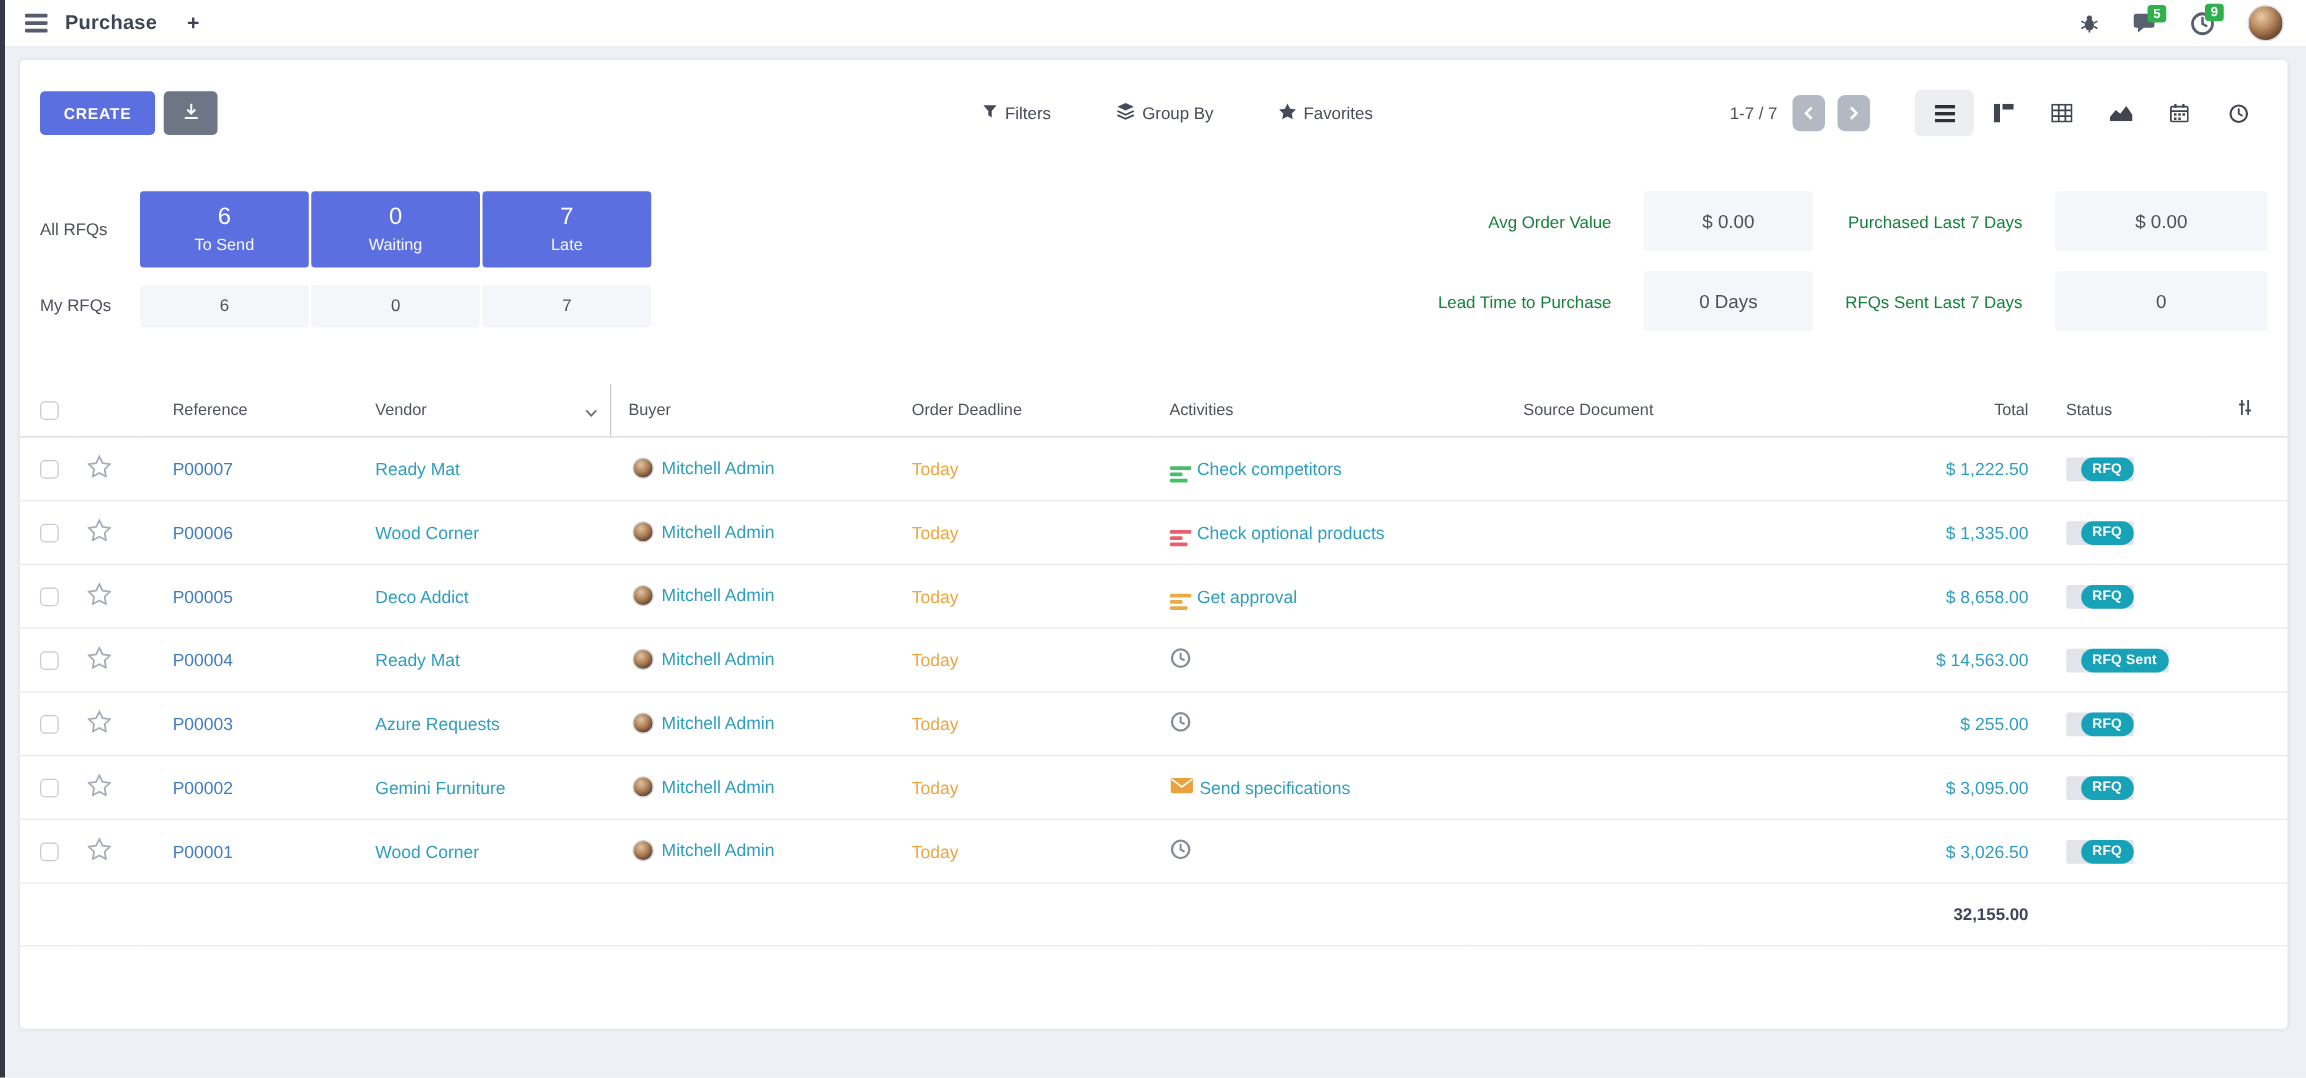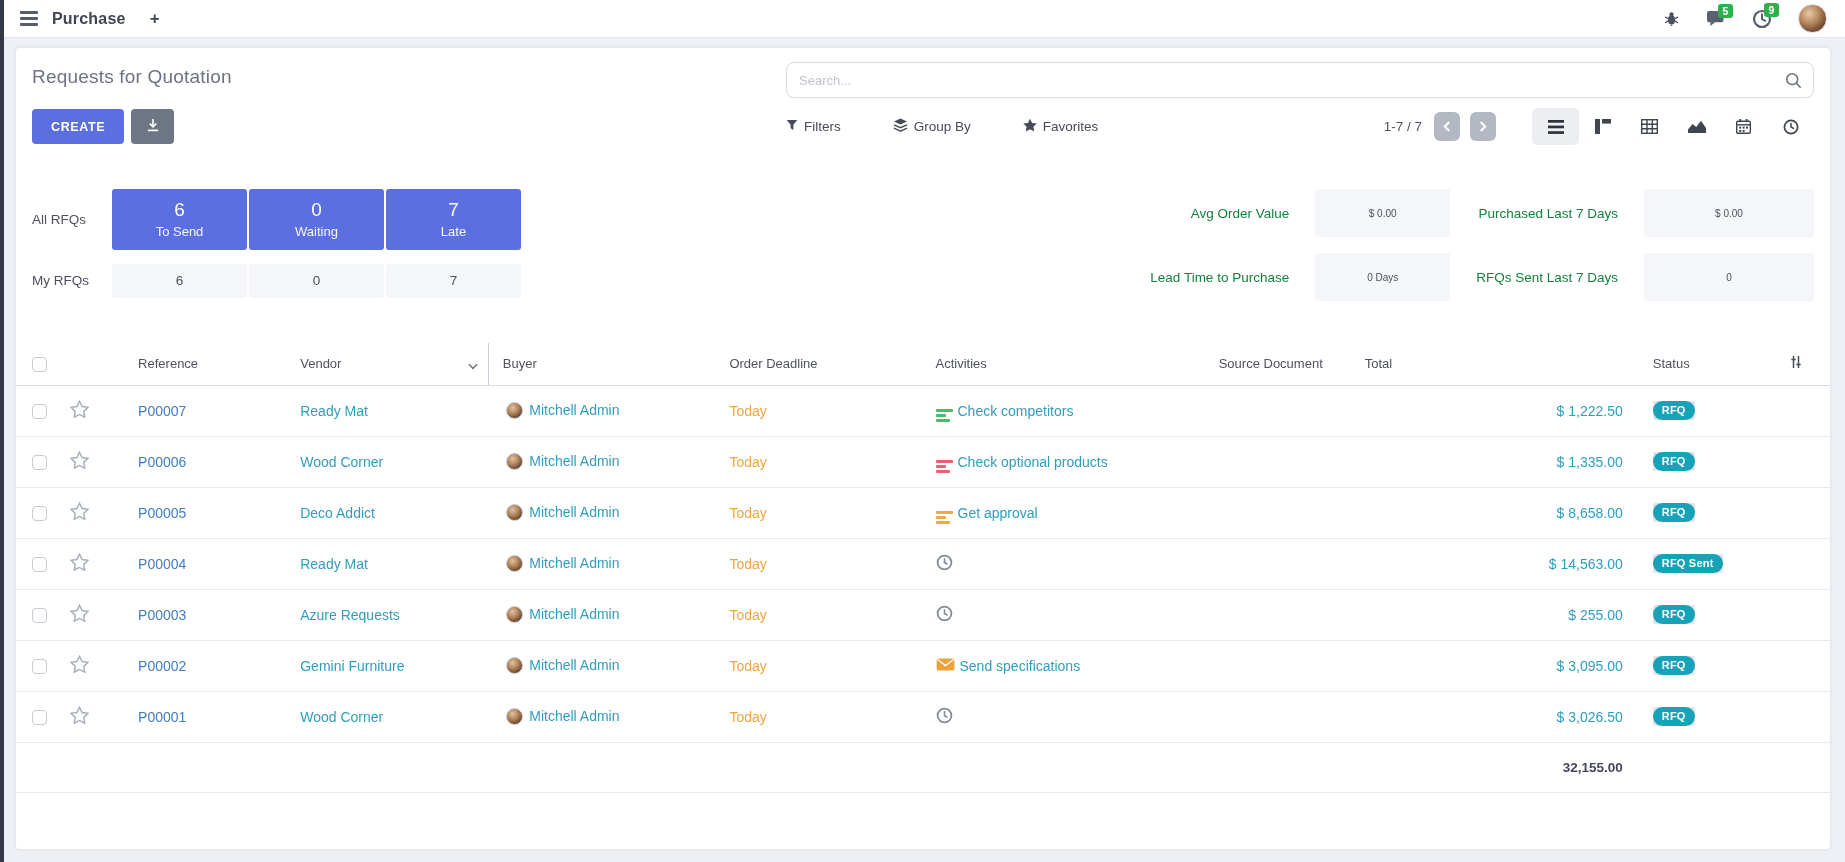--- a/index.html
+++ b/index.html
@@ -67,37 +67,37 @@
   .tile-blue { background:var(--accent); color:#fff; border-radius:3px; height:61px;
     display:flex; flex-direction:column; align-items:center; justify-content:center; cursor:pointer; }
   .tile-blue .tv { font-size:19px; }
   .tile-blue .tl { font-size:13px; margin-top:3px; opacity:.95; }
   .tile-my { background:#f5f6f9; border-radius:3px; height:34px; display:flex; align-items:center;
     justify-content:center; font-size:13.5px; color:#4d505c; cursor:pointer; }
   .dash-right { display:grid; grid-template-columns:auto 135px auto 170px; grid-column-gap:26px;
     grid-row-gap:16px; align-items:center; padding-top:4px; }
   .kpi-label { font-size:13.5px; color:#15803d; text-align:right; white-space:nowrap; }
   .kpi-value { background:#f5f6f9; border-radius:3px; height:48px; display:flex; align-items:center;
-    justify-content:center; font-size:10px; color:#4d505c; }
+    justify-content:center; font-size:15px; color:#4d505c; }
 
   
   table { width:100%; border-collapse:collapse; table-layout:fixed; margin-top:42px; }
   col.c-sel{width:2.54%} col.c-star{width:2.87%} col.c-ref{width:9.38%} col.c-ven{width:11.25%}
   col.c-buy{width:12.58%} col.c-dead{width:11.31%} col.c-act{width:14.07%} col.c-src{width:9.93%}
   col.c-tot{width:15.44%} col.c-sta{width:6.9%} col.c-cog{width:3.75%}
   thead th { height:42px; font-size:13px; font-weight:400; color:#4f525e; text-align:left;
     border-bottom:1px solid #d6d9e0; padding:0 0 0 8px; position:relative; white-space:nowrap; }
   th.h-sel { text-align:center; padding:0; }
   th.h-ref { padding-left:24px; }
   th.h-ven { border-right:1px solid #c9ccd6; padding-left:16px; }
   th.h-buy { padding-left:14px; }
   th.h-dead{ padding-left:13px; }
   th.h-act { padding-left:14px; }
   th.h-src { text-align:center; }
-  th.h-tot { text-align:left; padding-right:14px; }
+  th.h-tot { text-align:right; padding-right:14px; }
   th.h-sta { padding-left:16px; }
   th.h-cog { text-align:center; padding:0; }
   .sort-caret { position:absolute; right:10px; top:15px; }
   tbody td { height:51px; border-bottom:1px solid #e9eaef; font-size:14px; vertical-align:middle;
     white-space:nowrap; overflow:hidden; padding-left:8px; }
   td.t-sel { text-align:center; padding:0; }
   td.t-ref { padding-left:24px; }
   td.t-ven { padding-left:16px; }
   td.t-buy { padding-left:18px; }
   td.t-dead{ padding-left:13px; }
@@ -107,21 +107,21 @@
   .cb { display:inline-block; width:15px; height:15px; border:1px solid #c6cad4; border-radius:4px;
     background:#fff; cursor:pointer; vertical-align:middle; }
   a.lnk { color:var(--link); text-decoration:none; cursor:pointer; }
   a.ref { color:var(--reference_link); text-decoration:none; cursor:pointer; }
   .today { color:var(--today); }
   .avatar-sm { display:inline-block; width:17px; height:17px; border-radius:50%; vertical-align:-4px;
     margin-right:6px;
     background:radial-gradient(circle at 38% 32%, #e4c2a0 0%, #a97e55 45%, #6b4630 75%, #45301f 100%);
     border:1px solid #cfd2da; }
   .total-val { color:var(--link); }
-  .badge-wrap { display:inline-block; background:#e2e4e9; border-radius:2px; }
+  .badge-wrap { display:inline-block; background:#e2e4e9; border-radius:2px;padding-left:12px; }
   .badge-pill { display:block; background:var(--badge); color:#fff; font-size:11px; font-weight:700;
     padding:3px 9px 4px; border-radius:10rem; letter-spacing:.2px; }
   tfoot td { height:50px; border-bottom:1px solid #e9eaef; border-top:1px solid #d6d9e0;
     font-size:13.5px; }
   tfoot td.t-tot { font-weight:700; color:#43465a; }
 
   
   .act-cell { display:flex; align-items:center; gap:5px; }
   .tasks { display:inline-flex; flex-direction:column; gap:2.2px; width:17px; }
   .tasks i { display:block; height:3.1px; border-radius:1px; background:var(--c,#999); }
@@ -164,32 +164,20 @@
         </svg>
       <span class="nav-badge">9</span>
     </span>
     <span class="avatar"></span>
   </div>
 </div>
 
 <div class="card">
 
   <div class="cp">
-    <div class="cp-row1">
-      <div class="page-title">Requests for Quotation</div>
-      <div class="search-wrap">
-        <input class="search-input" placeholder="Search..." style="">
-        <span class="search-icon">
-          <svg width="17" height="17" viewBox="0 0 16 16">
-              <circle cx="6.8" cy="6.8" r="5.1" fill="none" stroke="#6e7380" stroke-width="1.5"></circle>
-              <path d="M10.7 10.7l4.1 4.1" stroke="#6e7380" stroke-width="1.5"></path>
-            </svg>
-        </span>
-      </div>
-    </div>
     <div class="cp-row2">
       <button class="btn-create">CREATE</button>
       <button class="btn-export">
         <span>
           <svg width="14" height="14" viewBox="0 0 14 14">
               <path d="M7 1v7" stroke="#fff" stroke-width="1.6" fill="none"></path>
               <path d="M3.8 5.6 7 8.8l3.2-3.2" stroke="#fff" stroke-width="1.6" fill="none"></path>
               <path d="M1.8 12.4h10.4" stroke="#fff" stroke-width="1.7"></path>
             </svg>
         </span>

